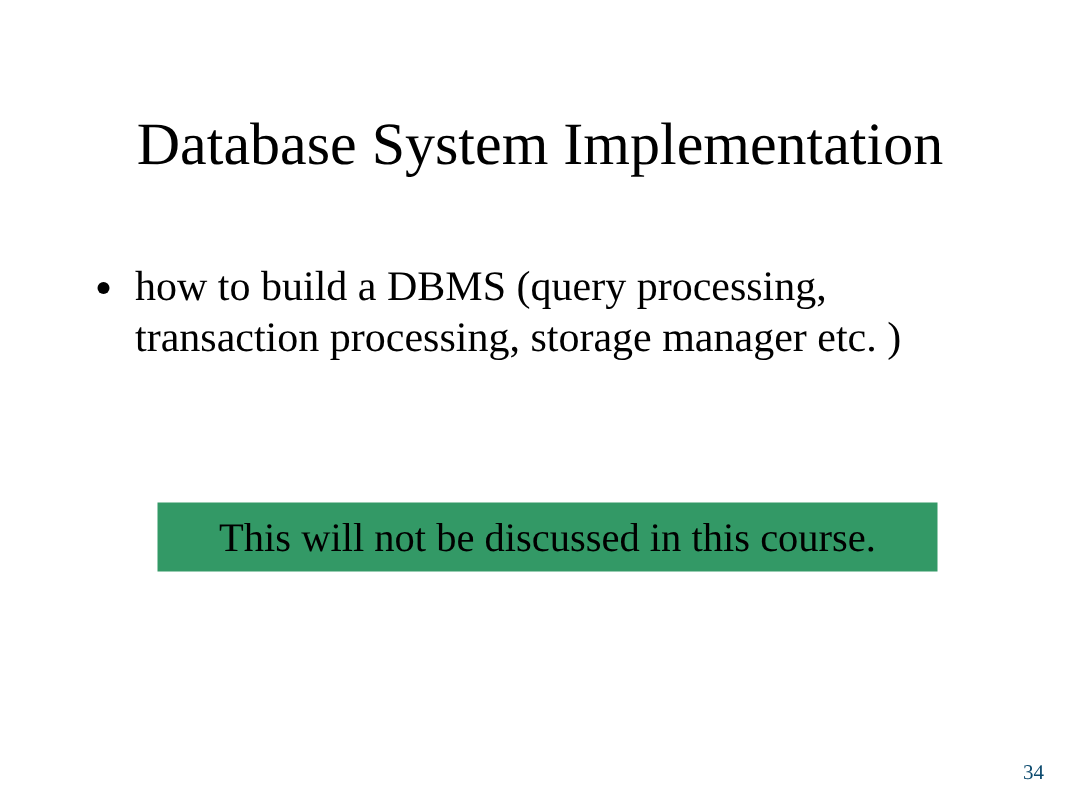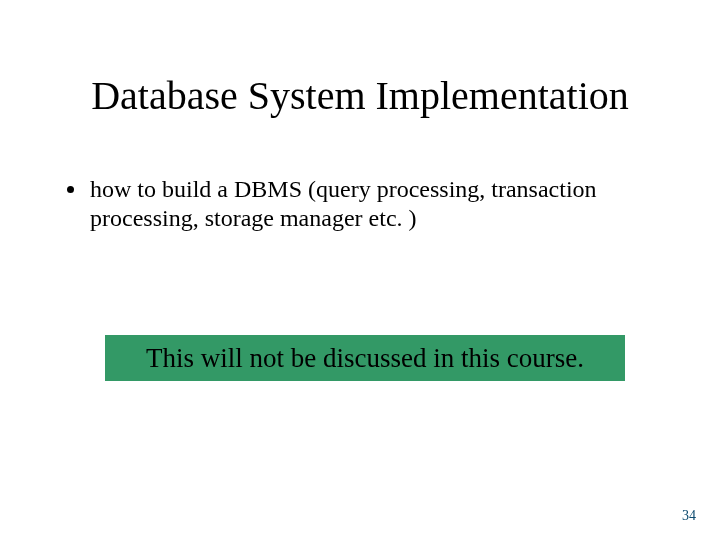--- a/index.html
+++ b/index.html
@@ -27,21 +27,21 @@
     text-align: center;
     font-size: 40px;
     font-weight: normal;
     letter-spacing: 0px;
   }
   .bullet-block {
     position: absolute;
     top: 175px;
     left: 62px;
     width: 600px;
-    font-size: 24px;
+    font-size: 28px;
     line-height: 1.22;
   }
   .bullet-block ul {
     margin: 0;
     padding-left: 26px;
     list-style-type: disc;
   }
   .bullet-block li {
     padding-left: 2px;
   }

